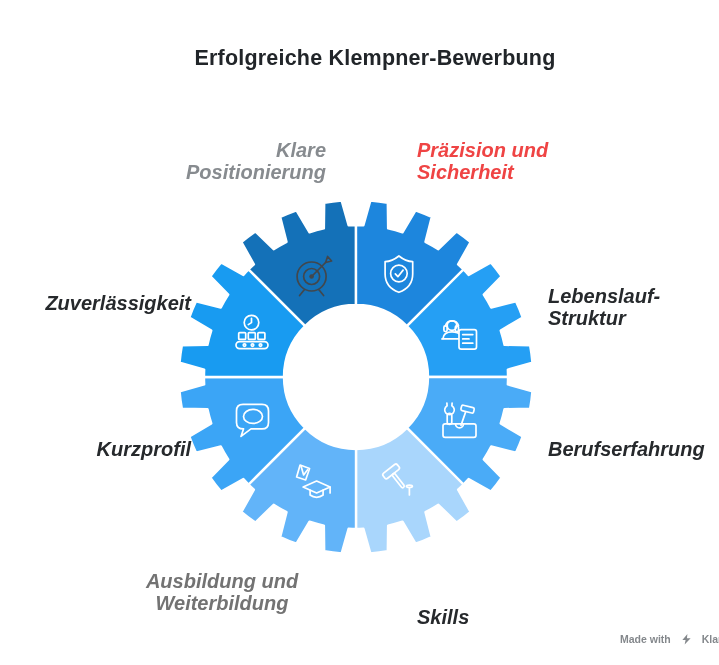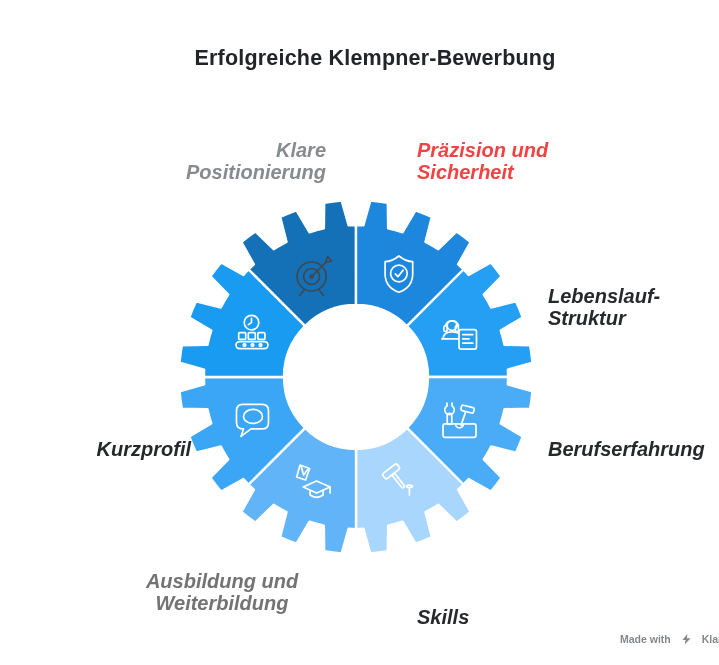--- a/index.html
+++ b/index.html
@@ -123,20 +123,21 @@
     </g>
   </svg>
 
   <div class="lbl lbl-klare" style="color: rgb(135, 139, 143);">Klare Positionierung</div>
   <div class="lbl lbl-praezision" style="color: #ef4444;">Präzision und Sicherheit</div>
   <div class="lbl lbl-berufserfahrung" style="color: rgb(38, 41, 44);">Berufserfahrung</div>
   <div class="lbl lbl-lebenslauf" style="color: rgb(38, 41, 44);">Lebenslauf-Struktur</div>
   <div class="lbl lbl-skills" style="color: rgb(38, 41, 44); margin-top: 36px;">Skills</div>
   <div class="lbl lbl-ausbildung" style="color: #737373;">Ausbildung und Weiterbildung</div>
   <div class="lbl lbl-kurzprofil" style="color: rgb(38, 41, 44);">Kurzprofil</div>
+  <div class="lbl lbl-zuverlaessigkeit" style="color: rgb(38, 41, 44);">Zuverlässigkeit</div>
 
   <div class="watermark">
     <span>Made with</span>
     <svg width="11" height="11" viewBox="0 0 12 12">
       <path d="M7,0 L1.5,6.5 H5 L4,11.5 L10.5,4.5 H6.5 Z" fill="#84888c"></path>
     </svg>
     <span>Klare</span>
   </div>
 
 </div>

